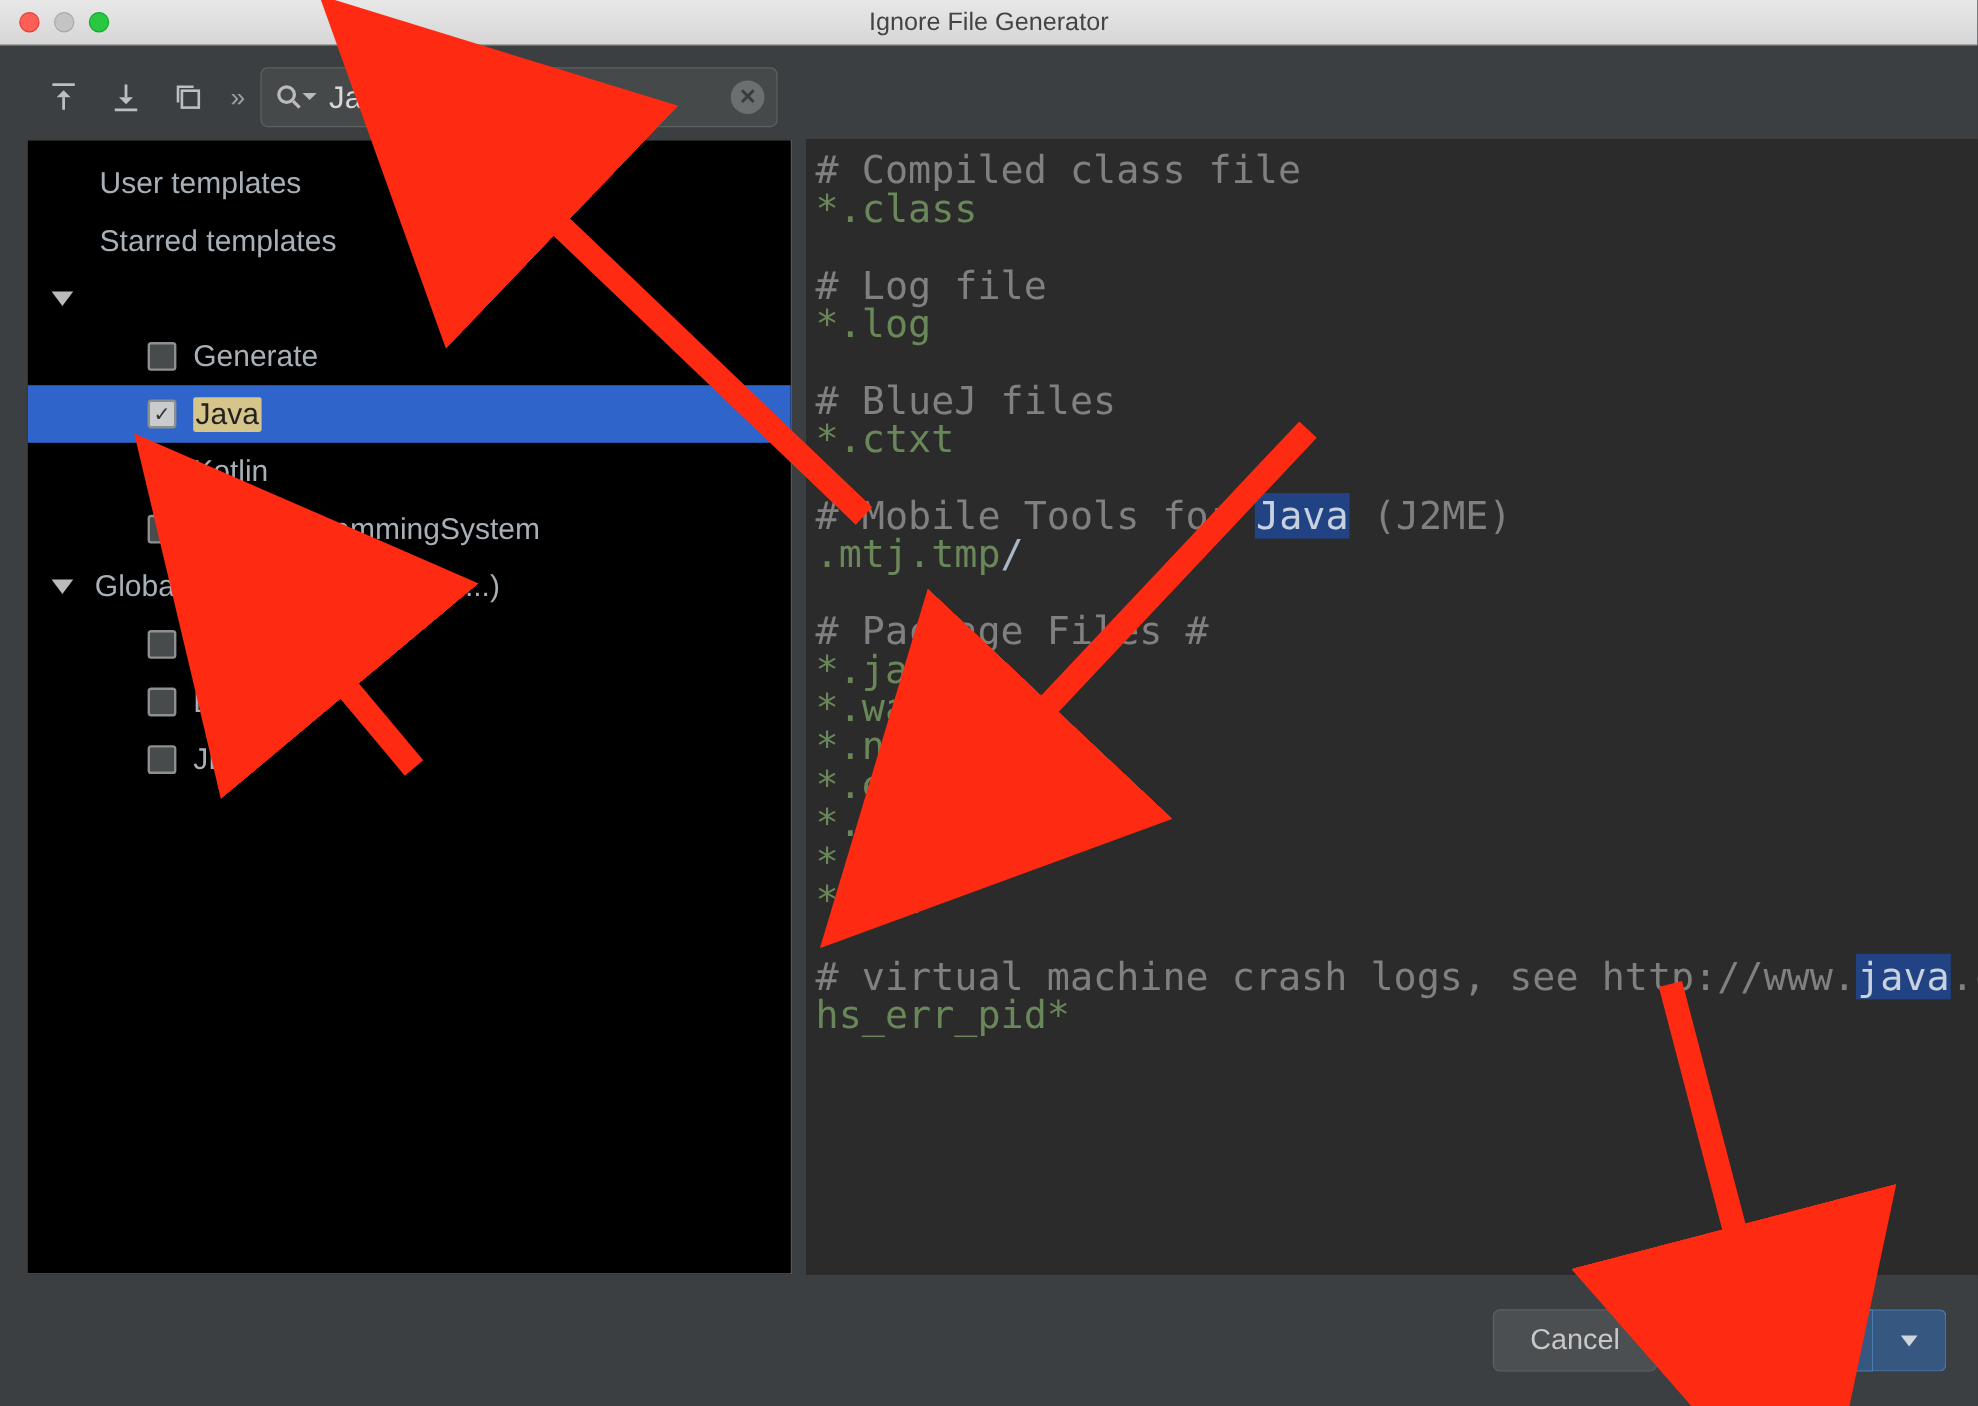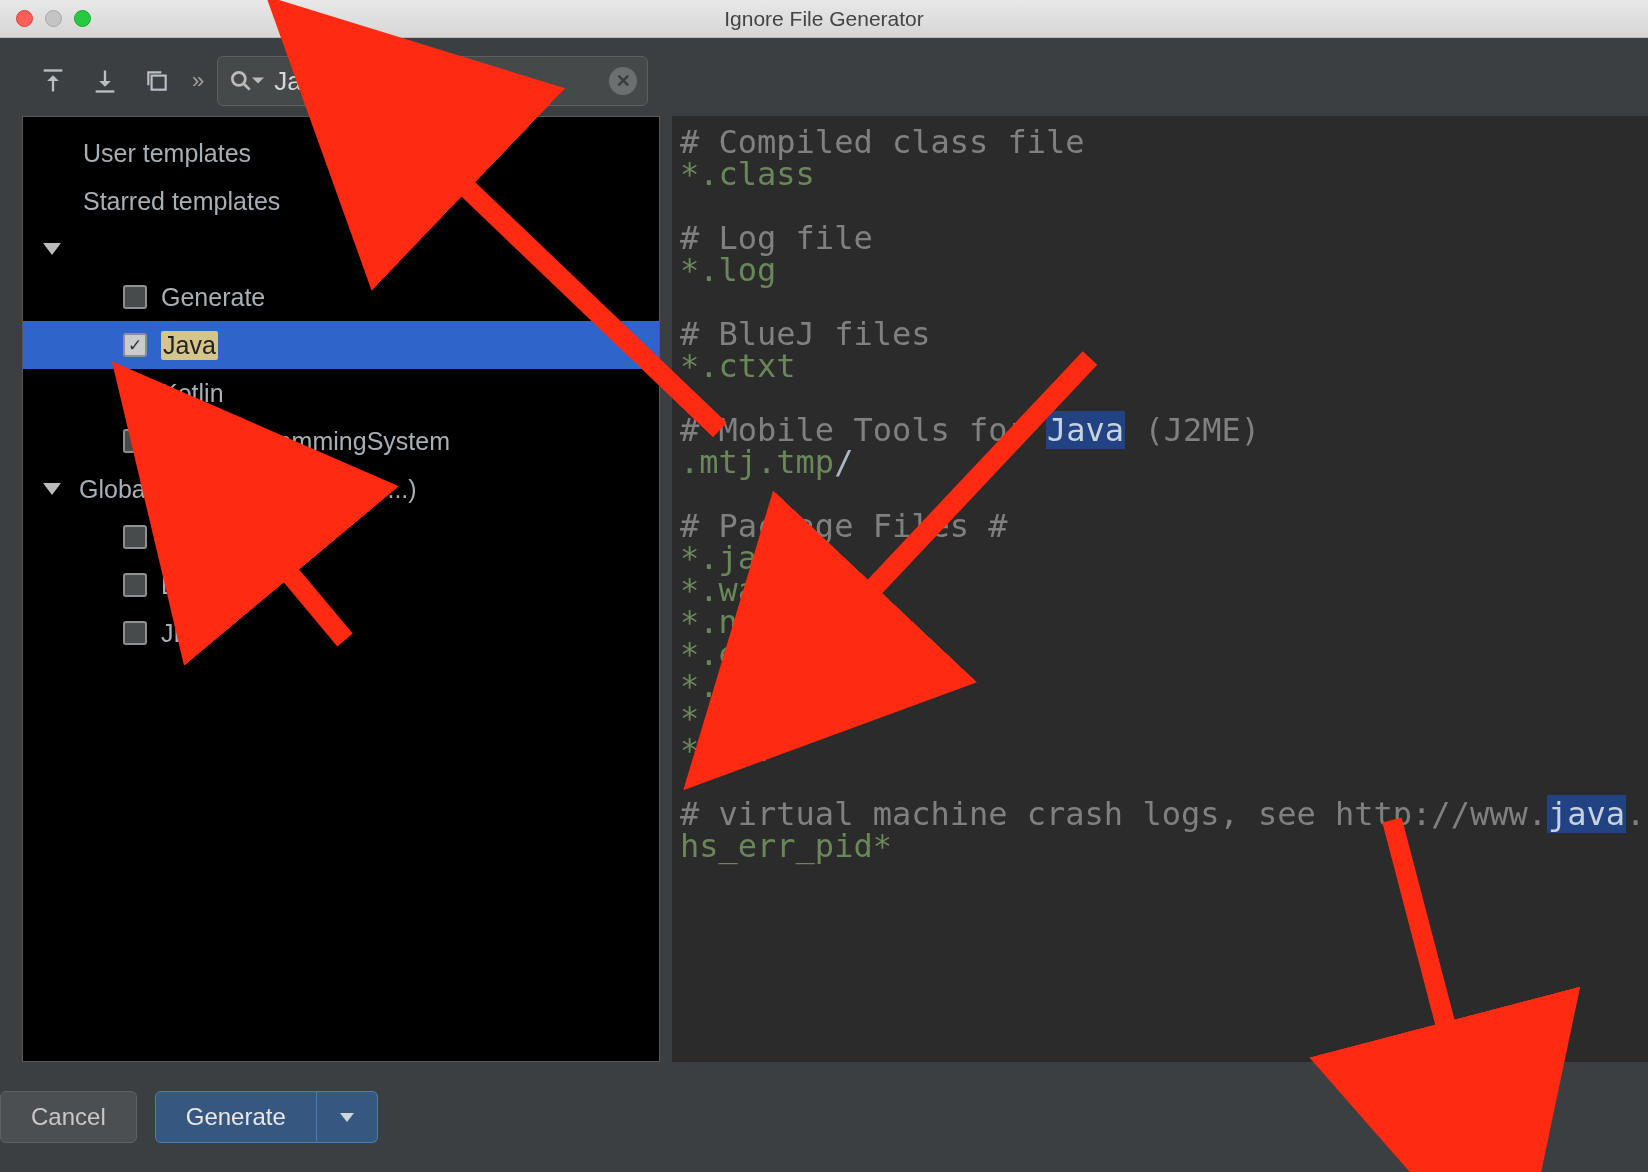--- a/index.html
+++ b/index.html
@@ -75,21 +75,21 @@
   .selected-row .lbl { background:#d6c58a; color:#222; padding:0 2px; border-radius:2px;}
   .editor {
     flex:1; background:#2b2b2b; margin-left:12px; font-family:"Menlo","Consolas",monospace;
     font-size:32px; line-height:32px; color:#a9b7c6; padding:10px 4px 10px 8px;
     white-space:pre; overflow:auto;
   }
   .c-comment{color:#808080;}
   .c-green{color:#6a8759;}
   .c-hl{background:#214283;color:#c8d2de;padding:0 1px;}
   .footer {
-    height:110px; display:flex; justify-content:flex-start; align-items:center; gap:18px; padding-right:26px;
+    height:110px; display:flex; justify-content:flex-end; align-items:center; gap:18px; padding-right:26px;
   }
   .btn {
     height:52px; padding:0 30px; font-size:24px; border-radius:6px; border:1px solid #5b6164;
     display:flex; align-items:center; color:#c8c8c8; cursor:pointer; background:#4b4f51;
   }
   .btn.primary { background:#365880; border-color:#4b7db1; color:#e8e8e8;}
   .btn-split { display:flex; }
   .btn-split .btn { border-radius:6px 0 0 6px; }
   .btn-split .drop { width:48px; border-radius:0 6px 6px 0; border-left:none;display:flex;align-items:center;justify-content:center;}
   .drop-tri{width:0;height:0;border-left:7px solid transparent;border-right:7px solid transparent;border-top:9px solid #cfd6dc;}

